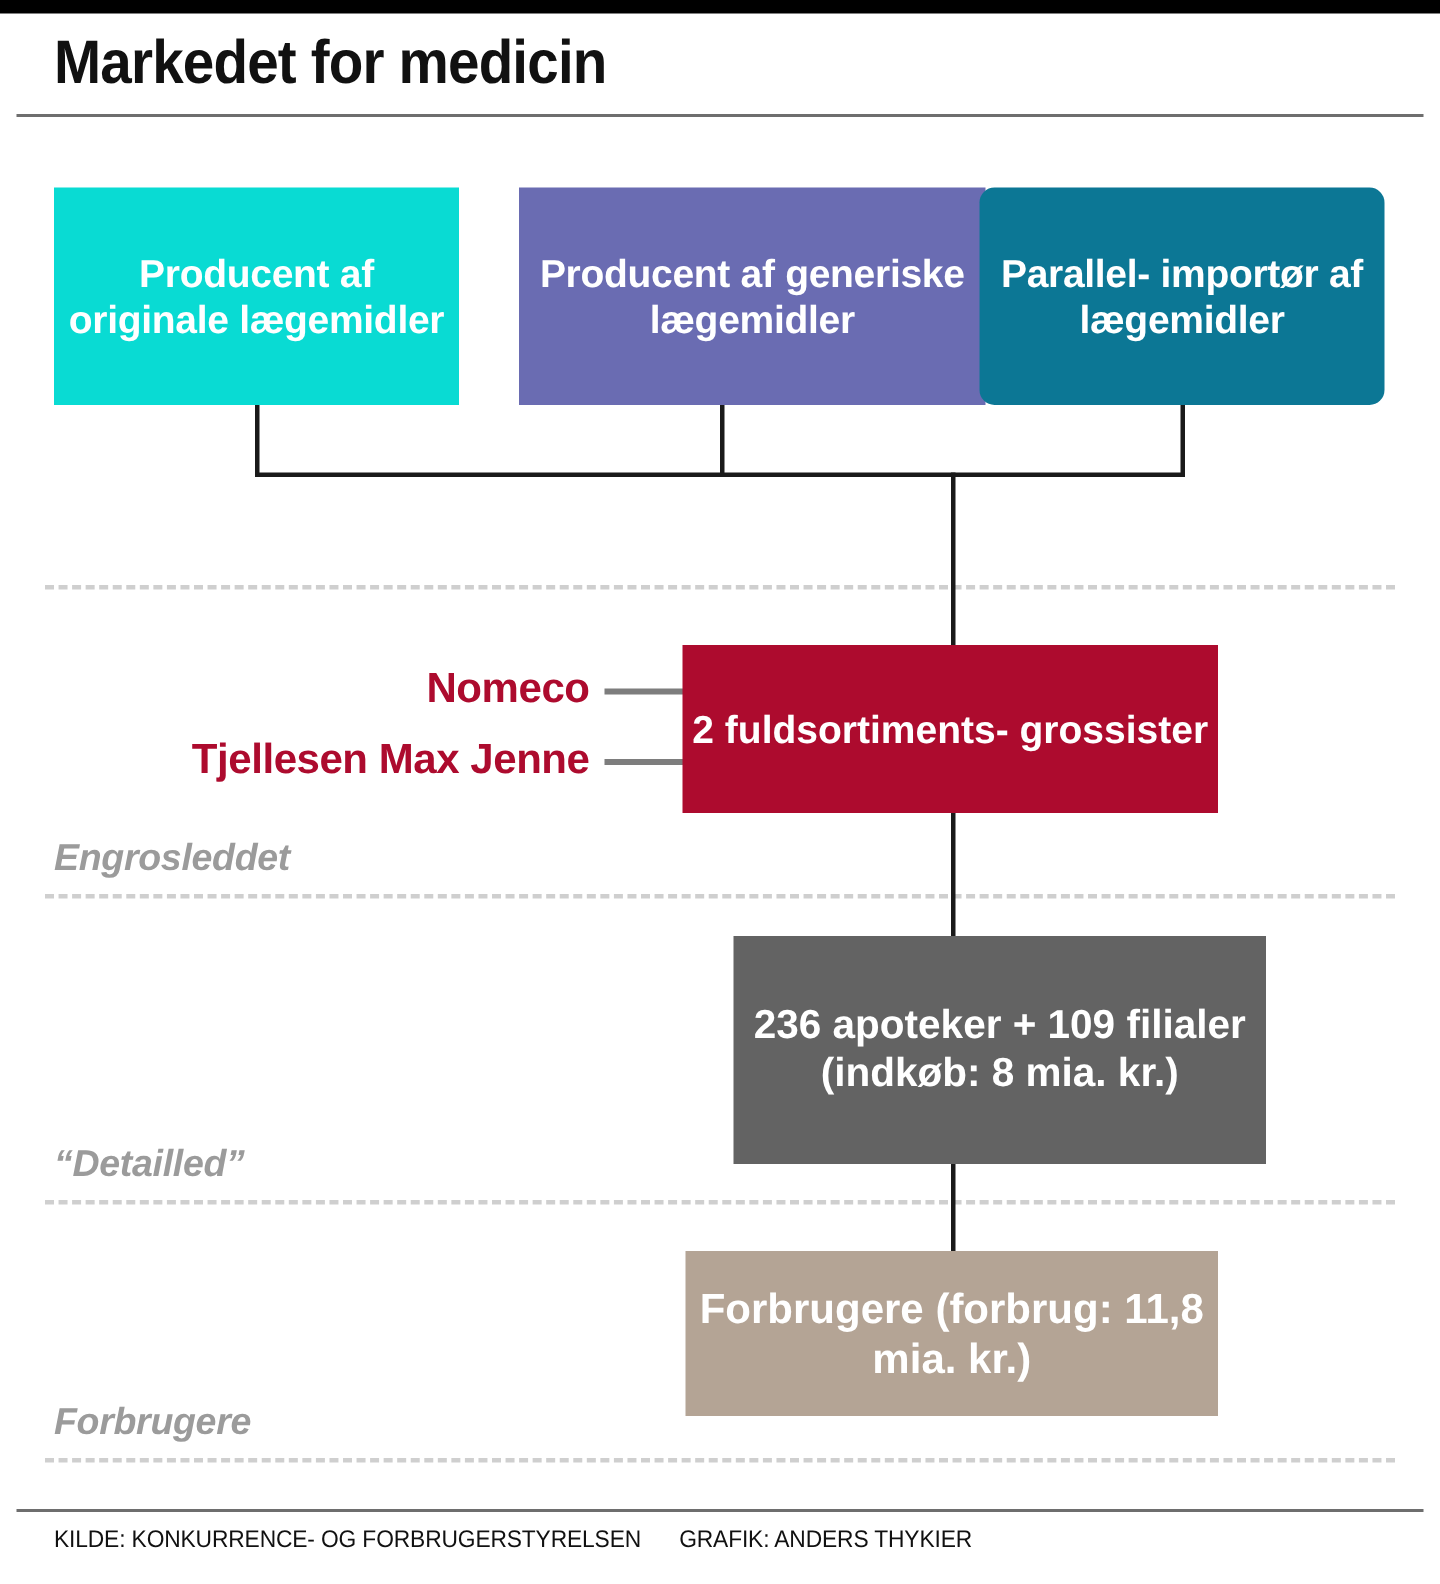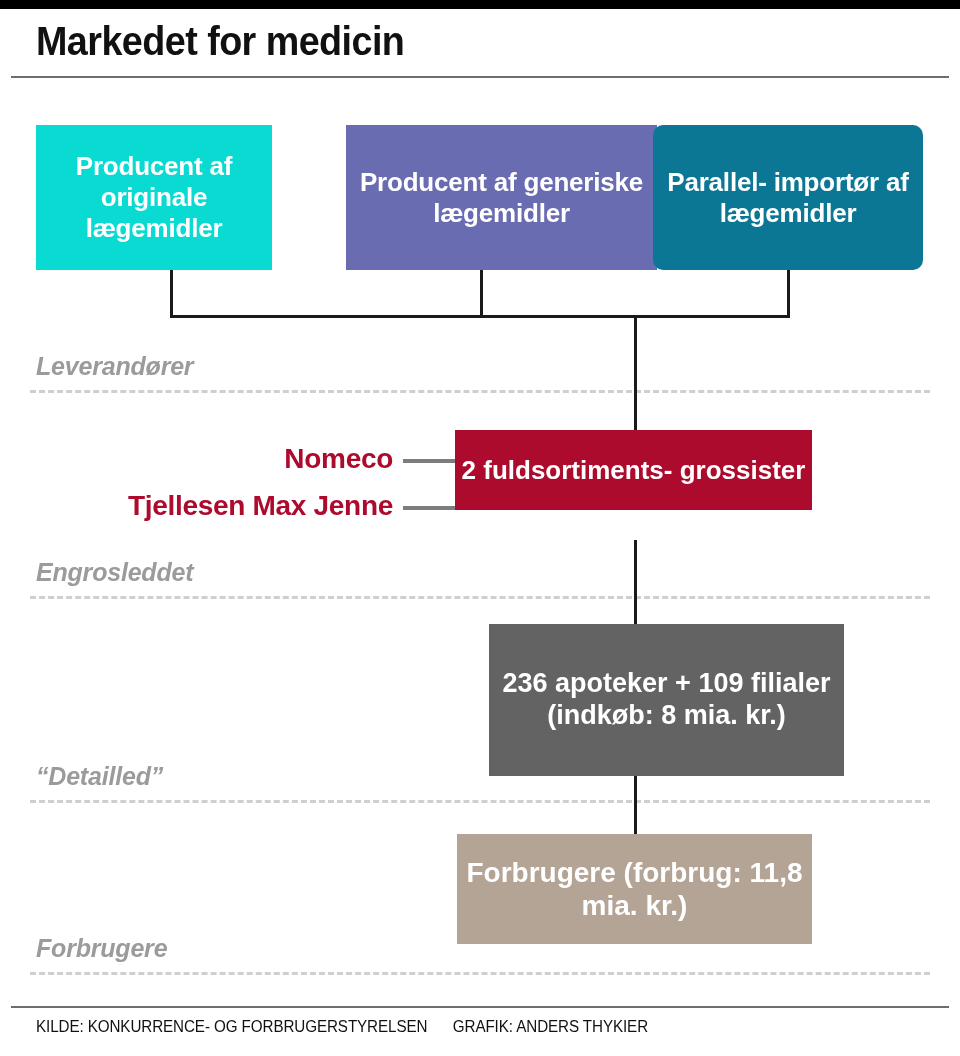--- a/index.html
+++ b/index.html
@@ -58,26 +58,26 @@
     color: #ffffff;
     font-weight: bold;
     line-height: 1.18;
     z-index: 3;
   }
   .node-top {
     font-size: 26px;
     letter-spacing: -0.2px;
   }
 
-  #box-original { left: 36px;  top: 125px; width: 236px; height: 145px; background: #09dbd3; }
+  #box-original { left: 36px;  top: 125px; width: 270px; height: 145px; background: #09dbd3; }
   #box-generic  { left: 346px; top: 125px; width: 311px; height: 145px; background: #6a6cb2; }
   #box-parallel { left: 653px; top: 125px; width: 270px; height: 145px; background: #0c7795; border-radius: 10px; }
 
   #box-wholesale {
-    left: 455px; top: 430px; width: 357px; height: 80px;
+    left: 455px; top: 430px; width: 357px; height: 112px;
     background: #ad0b2e;
     font-size: 26px;
   }
   #box-retail {
     left: 457px; top: 624px; width: 355px; height: 152px;
     background: #636363;
     font-size: 27px;
     margin-left: 32px;
   }
   #box-consumers {
@@ -196,21 +196,20 @@
   <div class="node node-top" id="box-parallel">
     <span>Parallel- importør af lægemidler</span>
   </div>
 
   <div class="vline" id="conn-original-drop"></div>
   <div class="vline" id="conn-generic-drop"></div>
   <div class="vline" id="conn-parallel-drop"></div>
   <div class="hline" id="conn-bus"></div>
   <div class="vline" id="conn-bus-drop"></div>
 
-  <div class="section-label" id="label-leverandorer">Leverandører</div>
   <div class="dashed-rule" id="rule-leverandorer"></div>
 
   <div class="wholesaler-name" id="name-nomeco">Nomeco</div>
   <div class="leader" id="leader-nomeco"></div>
 
   <div class="wholesaler-name" id="name-tjellesen">Tjellesen Max Jenne</div>
   <div class="leader" id="leader-tjellesen"></div>
 
   <div class="node" id="box-wholesale">
     <span>2 fuldsortiments- grossister</span>

